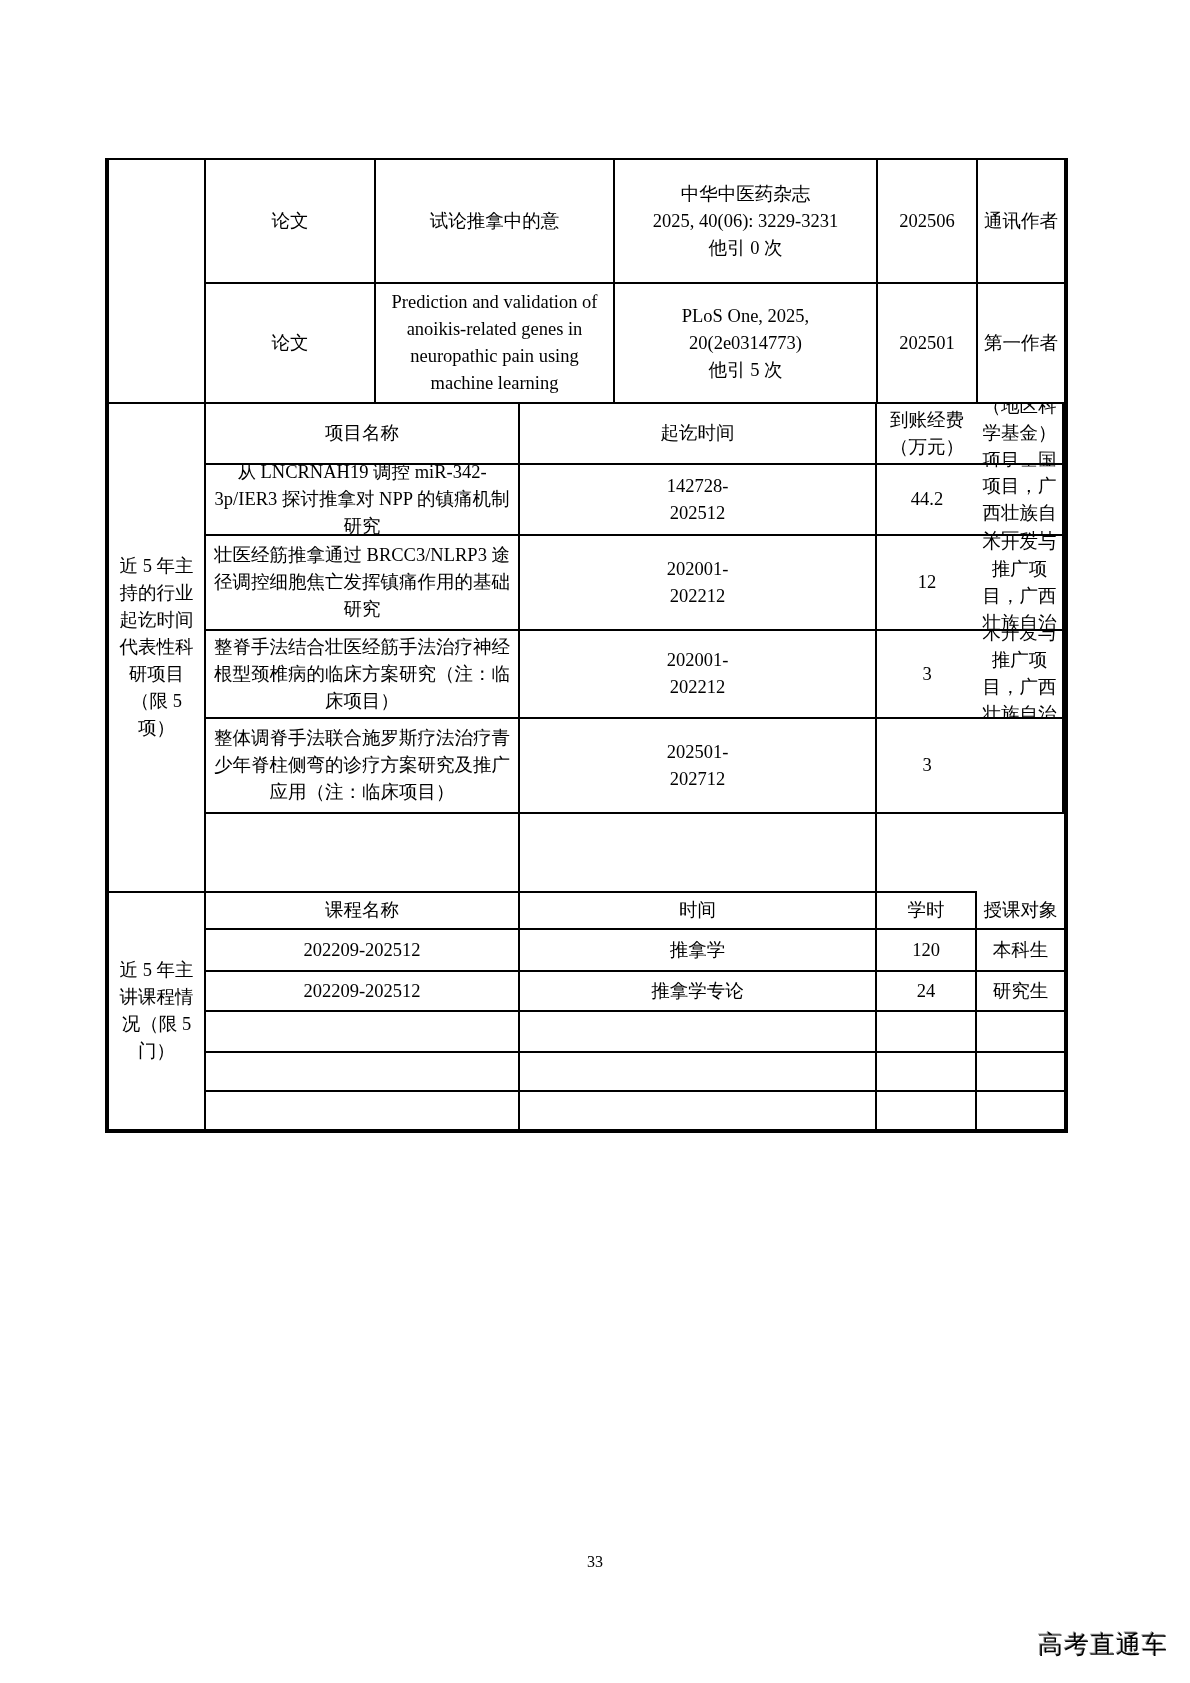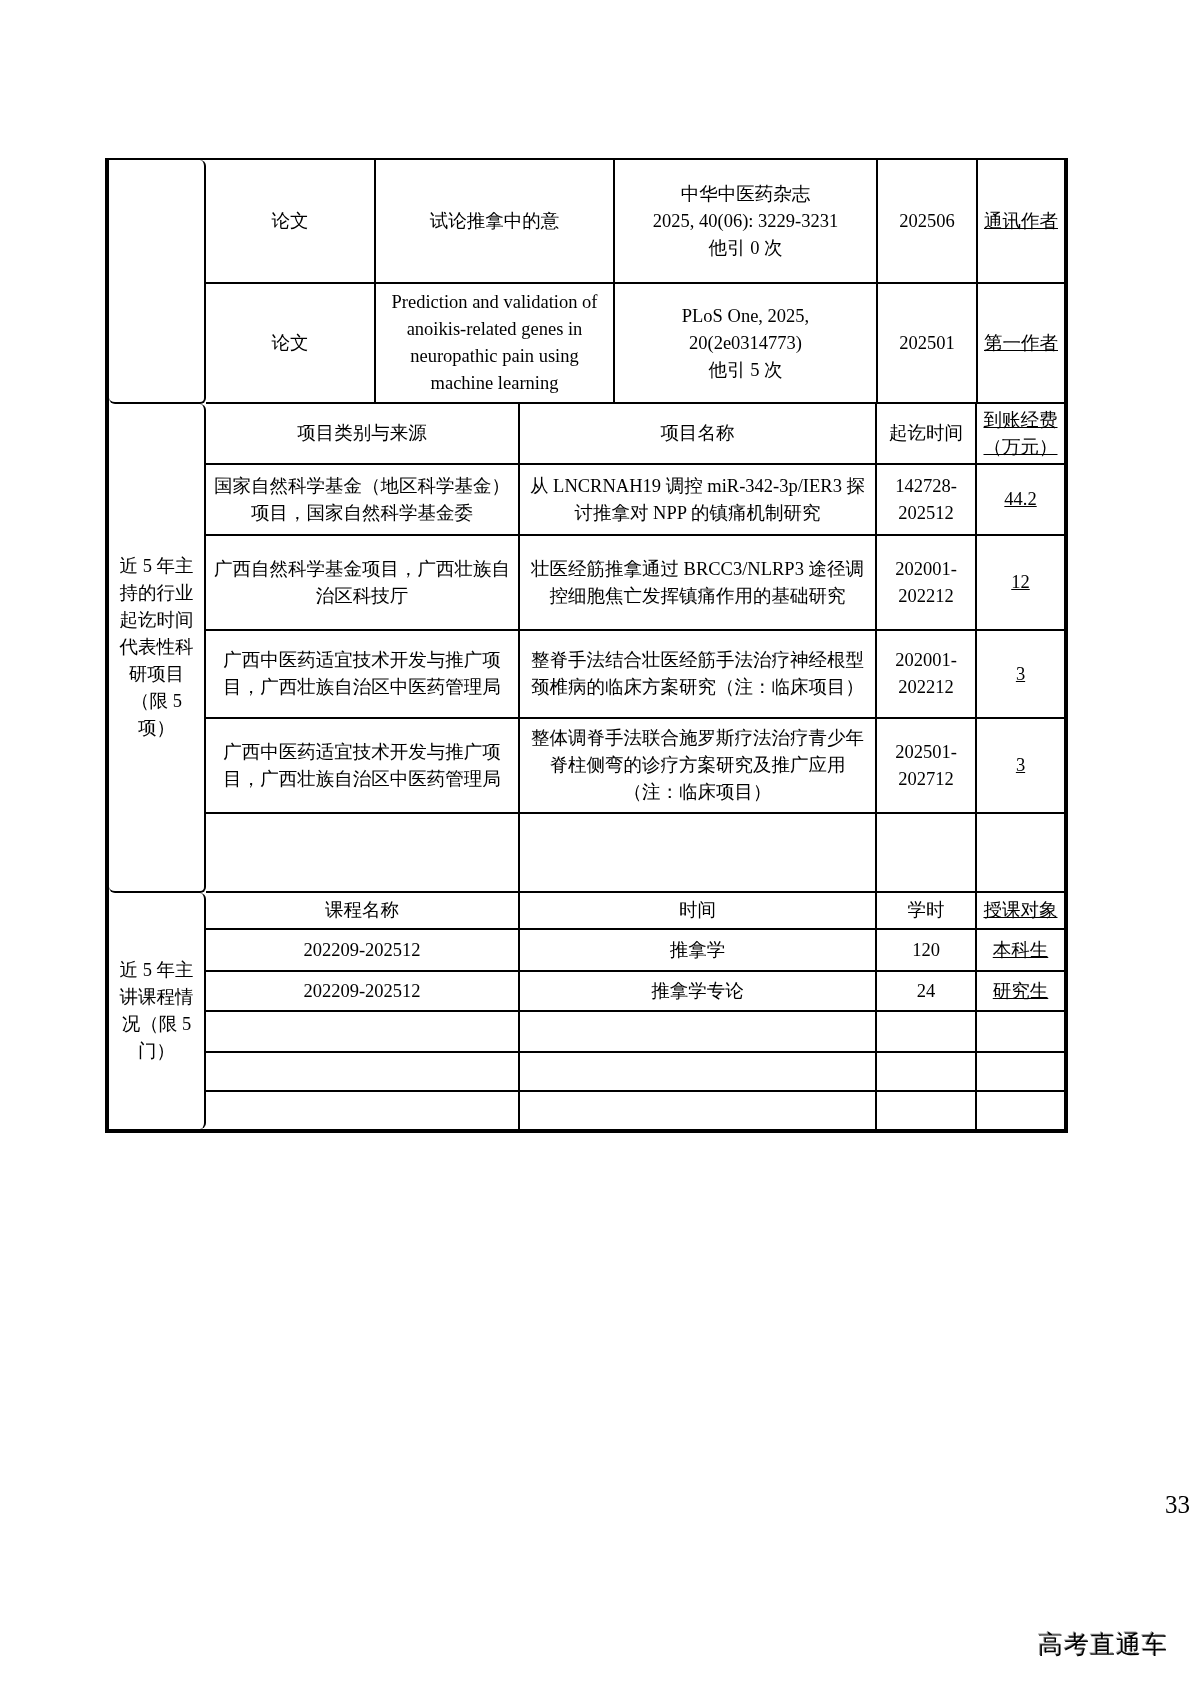--- a/index.html
+++ b/index.html
@@ -34,29 +34,29 @@
     display:flex;flex-direction:column;
     align-items:center;justify-content:center;
     text-align:center;
     border-right:2px solid #000;
     border-bottom:2px solid #000;
     box-sizing:border-box;
     font-size:18.5px;line-height:27px;
     padding:1px 3px;
     overflow:hidden;
   }
-  .c.lastcol{border-right:none;text-decoration:underline;}
+  .c.lastcol{border-right:none;}
   .c.nb{border-bottom:none;}
-  .rowlabel{grid-column:1;border-radius:6px;}
+  .rowlabel{grid-column:1;}
   .span2{grid-row:1/3;}
   .span6{grid-row:1/7;}
   .page-number{
     position:absolute;left:0;width:100%;
-    top:1491px;text-align:right;
-    font-size:25px;
+    top:1553px;text-align:center;
+    font-size:16px;
   }
   .watermark{
     position:absolute;right:22px;top:1628px;
     font-family:"Liberation Sans","DejaVu Sans",sans-serif;
     font-size:25px;letter-spacing:1px;
     color:#000000;
     text-shadow:1px 1px 0 #ffffff,-1px -1px 0 #9a9a9a;
   }
 </style>
 </head>
@@ -93,21 +93,20 @@
     <div class="grid sec2">
       <div class="c rowlabel span6">
           <div>近 5 年主</div>
           <div>持的行业</div>
           <div>起讫时间</div>
           <div>代表性科</div>
           <div>研项目</div>
           <div>（限 5 项）</div>
         </div>
 
-      <div class="c">项目类别与来源</div>
       <div class="c">项目名称</div>
       <div class="c">起讫时间</div>
       <div class="c lastcol">
           <div>到账经费</div>
           <div>（万元）</div>
         </div>
 
       <div class="c">国家自然科学基金（地区科学基金）项目，国家自然科学基金委</div>
       <div class="c">从 LNCRNAH19 调控 miR-342-3p/IER3 探讨推拿对 NPP 的镇痛机制研究</div>
       <div class="c">

